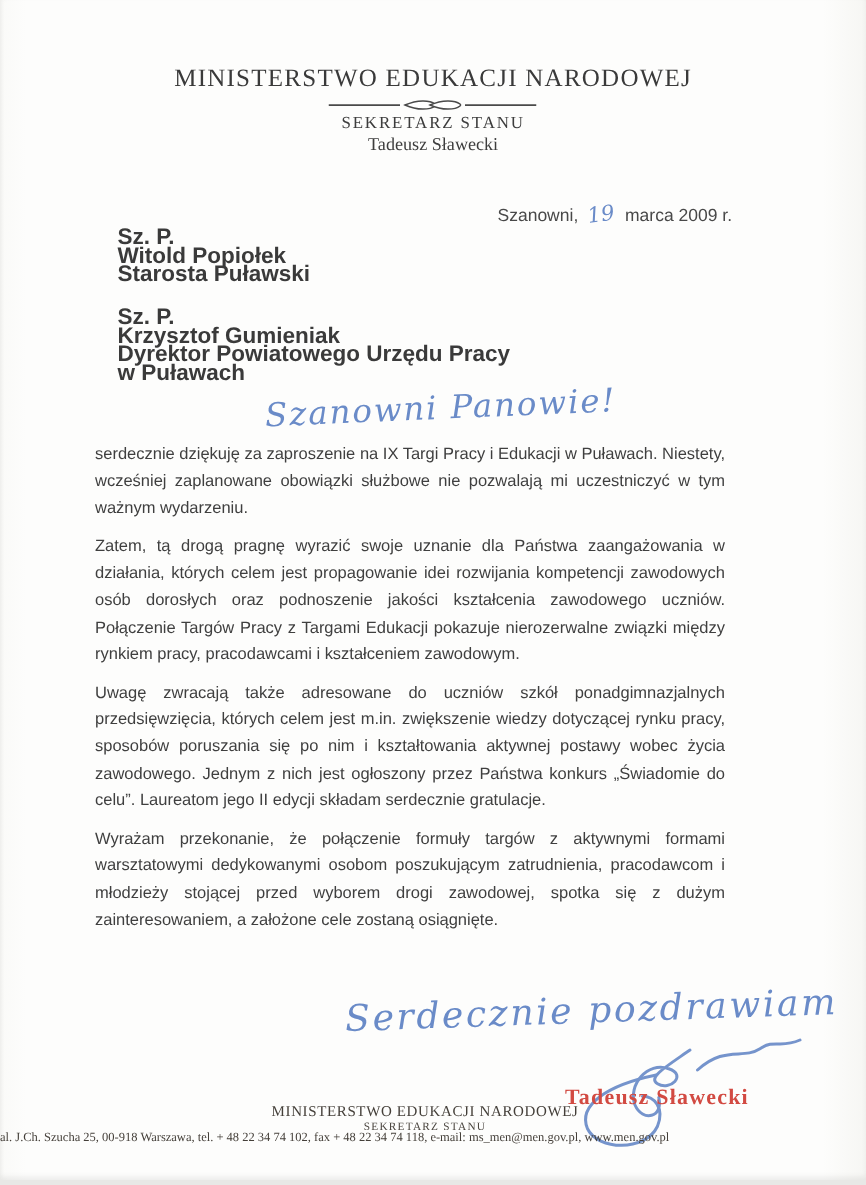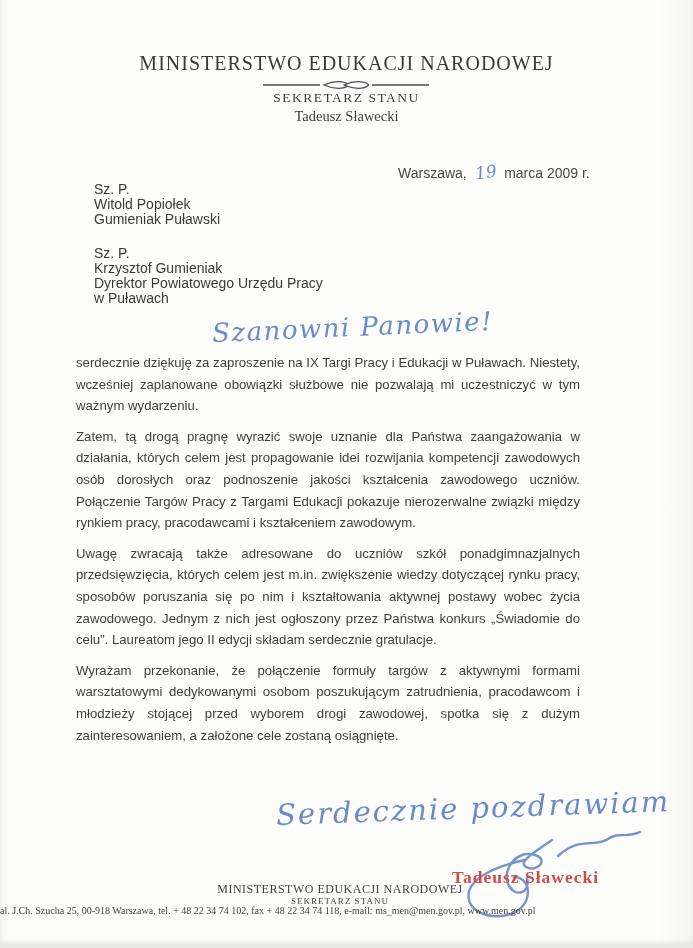--- a/index.html
+++ b/index.html
@@ -37,21 +37,21 @@
     font-family:"DejaVu Serif", serif;
     font-style:italic;
   }
   .hand-day{
     display:inline-block;
     font-size:17px;
     transform:rotate(-8deg);
     margin:0 4px;
   }
   
-  .recipient{font-size:14px;font-weight:normal;line-height:15px;color:#3a3a3a;}
+  .recipient{font-size:18px;font-weight:bold;line-height:15px;color:#3a3a3a;}
   .recipient-1{top:182px;left:94px;}
   .recipient-2{top:246px;left:94px;}
   
   .greeting{
     top:312px;left:212px;
     font-size:26px;letter-spacing:1.5px;
     transform:rotate(-2.5deg);
   }
   .closing{
     top:791px;left:276px;
@@ -102,29 +102,29 @@
       <path d="M62,6 C72,1.5 82,2 86,5.2 C86.6,5.7 86.6,6.3 86,6.8 C82,10 72,10.5 62,6 Z" fill="#ffffff" stroke="#4a4a4a" stroke-width="1.2"></path>
       <path d="M106,6 C96,1.5 86,2 82,5.2 C81.4,5.7 81.4,6.3 82,6.8 C86,10 96,10.5 106,6 Z" fill="#ffffff" stroke="#4a4a4a" stroke-width="1.2" transform="translate(188,0) scale(-1,1)"></path>
       <line x1="110" y1="6" x2="167" y2="6" stroke="#4a4a4a" stroke-width="1.4"></line>
     </svg>
   </div>
 
   <div class="abs lh-role">SEKRETARZ STANU</div>
   <div class="abs lh-name">Tadeusz Sławecki</div>
 
   <div class="abs dateline">
-    <span>Warszawa,</span>
+    <span>Szanowni,</span>
     <span class="hand hand-day" style="color:#6a8bc8;">19</span>
     <span>marca 2009 r.</span>
   </div>
 
   <div class="abs recipient recipient-1">
     <div>Sz. P.</div>
     <div>Witold Popiołek</div>
-    <div>Gumieniak Puławski</div>
+    <div>Starosta Puławski</div>
   </div>
 
   <div class="abs recipient recipient-2">
     <div>Sz. P.</div>
     <div>Krzysztof Gumieniak</div>
     <div>Dyrektor Powiatowego Urzędu Pracy</div>
     <div>w Puławach</div>
   </div>
 
   <div class="abs hand greeting" style="color:#6a8bc8;">Szanowni Panowie!</div>

